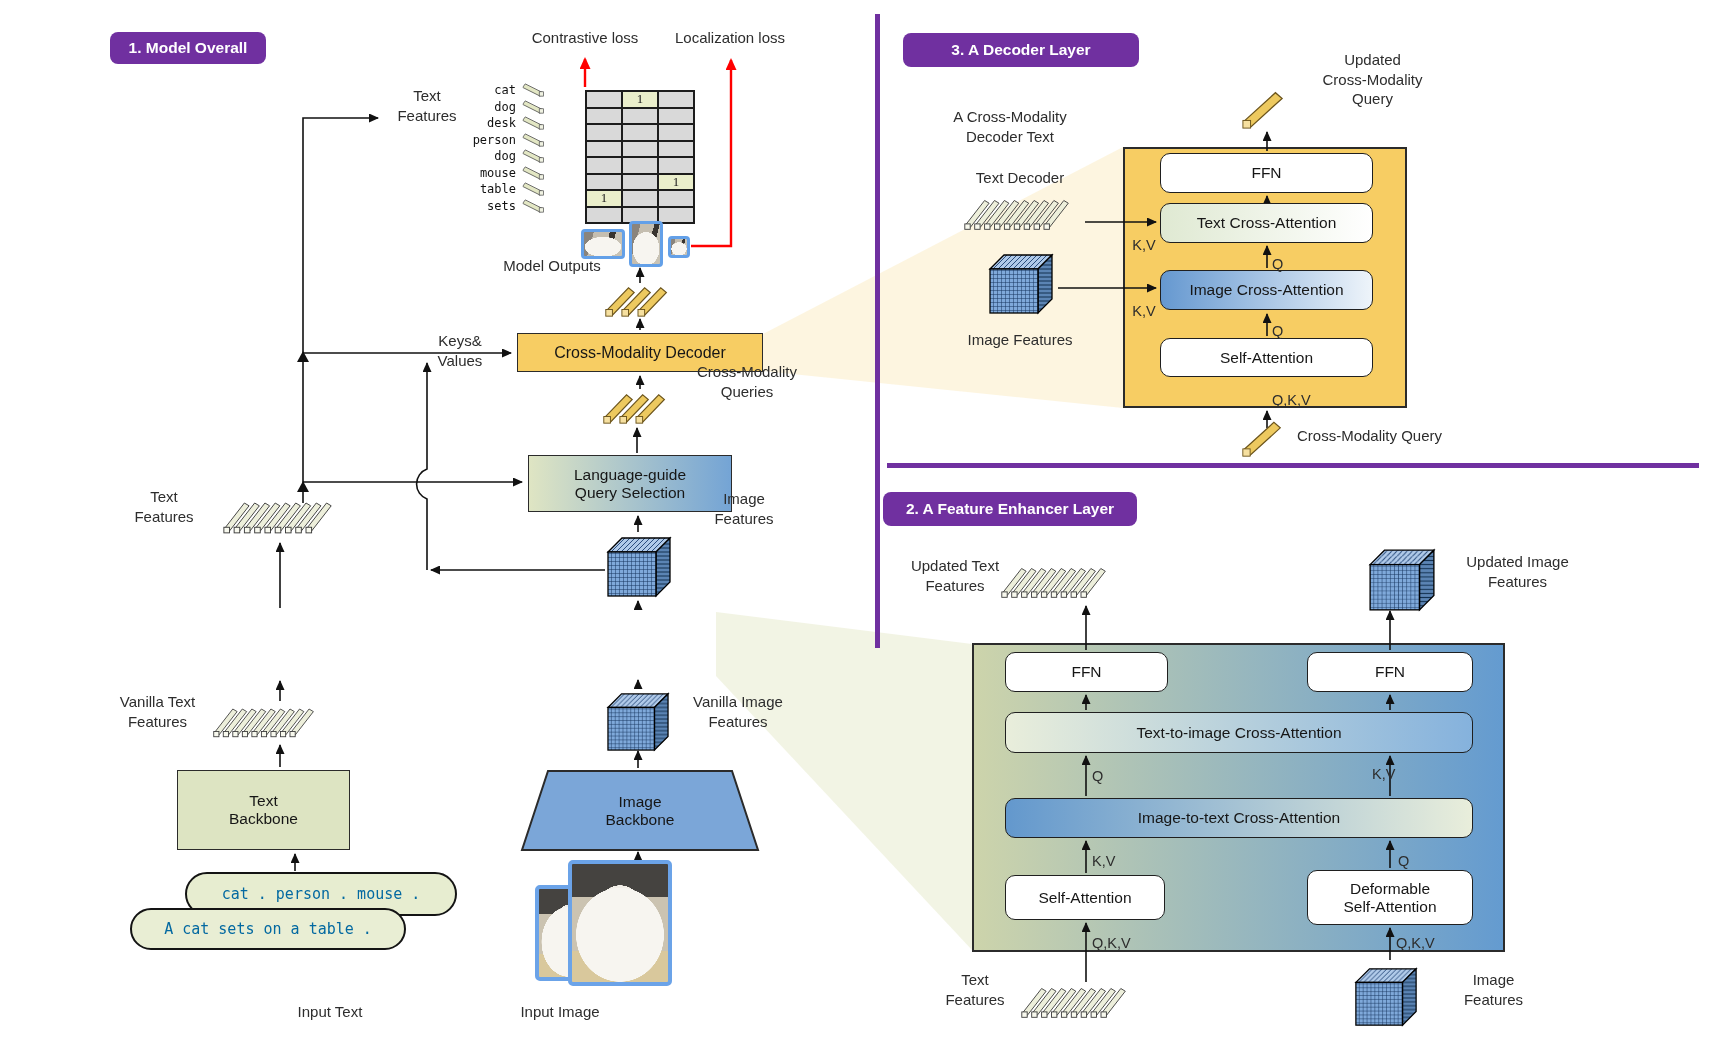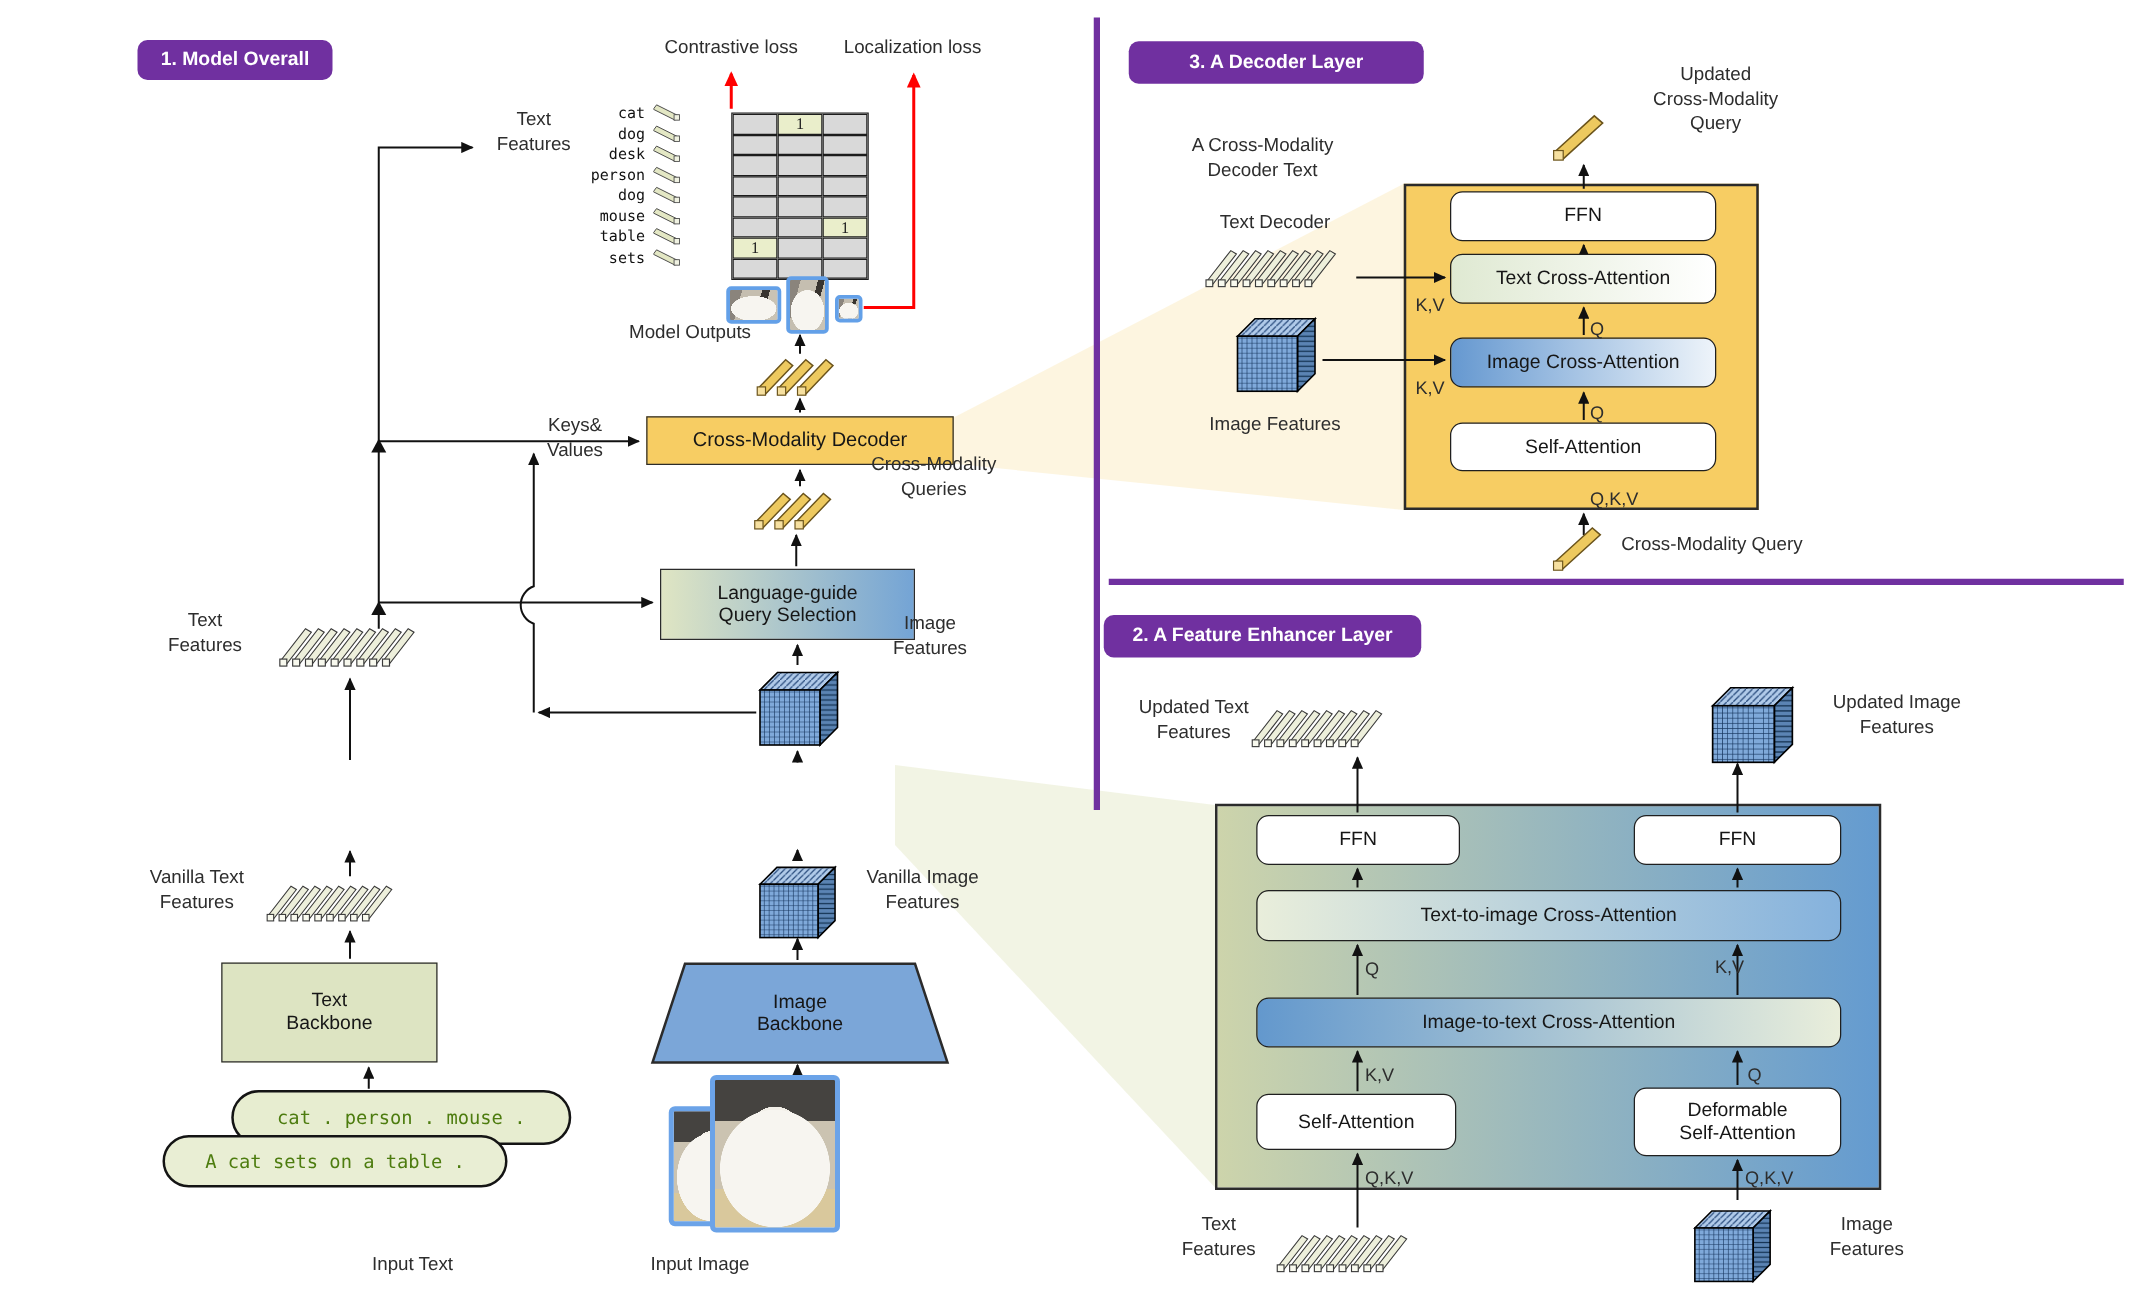--- a/index.html
+++ b/index.html
@@ -29,21 +29,21 @@
      justify-content:center;font-family:"Liberation Serif",serif;font-size:13px;color:#222;}
   #loss-matrix .cell.hl{background:#eaeecb;}
   .thumb{position:absolute;border:3px solid #63a0e8;border-radius:4px;z-index:4;
      background-image:radial-gradient(48% 42% at 50% 62%, #f7f5f0 0 99%, rgba(0,0,0,0) 100%),
        linear-gradient(105deg,#8a847c 0 22%,#c5beb0 22% 58%,#38342f 58% 72%,#c9c3b5 72%);}
   .photo{position:absolute;border:4px solid #6ba3e8;border-radius:5px;
      background-image:radial-gradient(46% 40% at 50% 60%, #f7f5f0 0 99%, rgba(0,0,0,0) 100%),
        radial-gradient(20% 14% at 50% 32%, #f2efe8 0 99%, rgba(0,0,0,0) 100%),
        linear-gradient(#454340 0 28%,#cbc3b1 28% 74%,#d9c89c 74%);}
   .pill{position:absolute;border:2px solid #141414;border-radius:22px;background:#e7edd0;
-     font-family:"DejaVu Sans Mono",monospace;font-size:15px;color:#4d7c0f;display:flex;
+     font-family:"DejaVu Sans Mono",monospace;font-size:15px;color:#0369a1;display:flex;
      align-items:center;justify-content:center;box-sizing:border-box;}
   .small{font-size:14.5px;margin-top:10px;}
   .gsel{background:linear-gradient(90deg,#dfe5c3,#74a4d5);}
   .genh{background:linear-gradient(90deg,#dfe5c3,#6da2d4);}
   .trap{position:absolute;z-index:4;}
   .trap .cap{position:absolute;left:0;top:0;width:100%;height:100%;display:flex;flex-direction:column;
      align-items:center;justify-content:center;font-size:15.5px;color:#161616;}
 </style>
 </head>
 <body>

